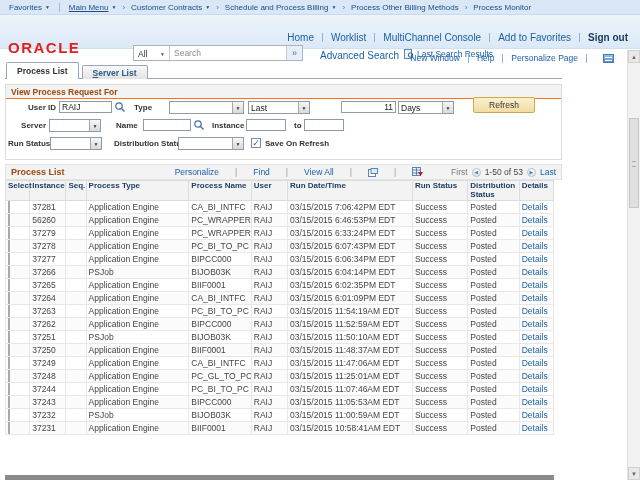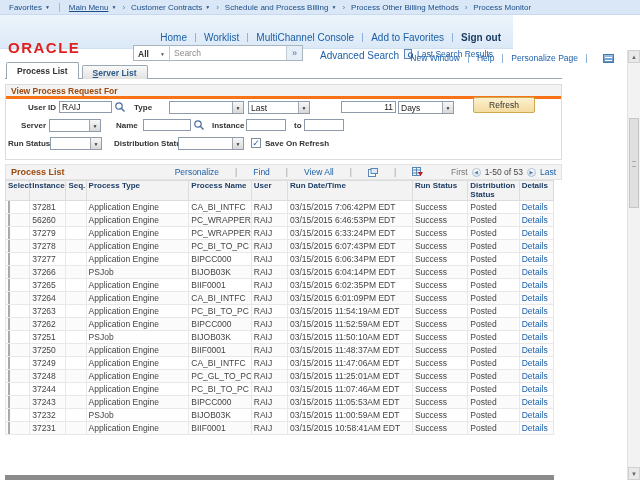--- a/index.html
+++ b/index.html
@@ -13,33 +13,33 @@
     background:#d9e7f6; border-bottom:1px solid #c6d9ee;
     display:flex; align-items:center; font-size:8px; color:#1c4d87; }
   .crumb-fav { margin-left:9px; white-space:nowrap; cursor:pointer; }
   .caret { font-size:5px; margin-left:3px; vertical-align:1px; color:#1c4d87; }
   .crumb-div { width:1px; height:9px; background:#9fb9d8; margin:0 9px; }
   .crumb-group { display:flex; align-items:center; }
   .crumb-sep { margin:0 6px; color:#4d7cb0; }
   .crumb-item { white-space:nowrap; cursor:pointer; }
   .crumb-item.u .crumb-label { text-decoration:underline; }
   
-  .header-band { position:absolute; top:15px; left:0; width:513px; height:34px;
+  .header-band { position:absolute; top:15px; left:0; width:640px; height:34px;
     background:linear-gradient(#edf4fb,#dbe9f7); border-bottom:1px solid #cfe0f1; }
   .logo { position:absolute; left:8px; top:24px; color:#e01f1f; font-size:15px;
     font-weight:bold; letter-spacing:1.5px; }
   .top-links { position:absolute; top:17px; right:12px; font-size:10px;
     display:flex; align-items:center; }
   .tlink { color:#1b5fa8; cursor:pointer; white-space:nowrap; }
   .tsep { width:1px; height:9px; background:#8fb2d9; margin:0 8px; }
   .signout { color:#16395f; font-weight:bold; cursor:pointer; }
   .search-bar { position:absolute; left:133px; top:30px; width:170px; height:16px;
     border:1px solid #a9b4bf; background:#fff; display:flex; font-size:8.5px; }
   .scope { width:36px; display:flex; align-items:center; justify-content:space-between;
-    padding:8px 4px; border-right:1px solid #c4ccd4; font-weight:bold; color:#333; cursor:pointer; }
+    padding:8px 4px; border-right:1px solid #c4ccd4; font-weight:normal; color:#333; cursor:pointer; }
   .scope .caret { color:#555; }
   .search-input { flex:1; border:none; outline:none; font-size:8.5px; padding:0 4px;
     color:#444; font-family:"Liberation Sans",sans-serif; min-width:0; }
   .search-input::placeholder { color:#8a8a8a; }
   .go-btn { width:16px; background:#e6eef8; border-left:1px solid #c4ccd4; color:#41709f;
     display:flex; align-items:center; justify-content:center; font-size:9px; cursor:pointer; }
   .adv-link { position:absolute; left:320px; top:35px; font-size:10px; color:#1b5fa8; cursor:pointer;text-align:right; }
   .lsr { position:absolute; left:404px; top:34px; font-size:8.5px; color:#1b5fa8;
     display:flex; align-items:center; gap:3px; cursor:pointer; }
   
@@ -55,21 +55,21 @@
   .tabs { position:absolute; top:62px; left:6px; display:flex; gap:3px; align-items:flex-end; height:17px; }
   .tab { height:14px; padding:0 10px; border:1px solid #9aa8b6; border-bottom:none;
     border-radius:2px 2px 0 0; background:linear-gradient(#fafafa,#e2e2e2);
     font-size:8.5px; font-weight:bold; color:#2c5a8a; display:flex; align-items:center; cursor:pointer; }
   .tab.active { background:#fff; color:#333; height:17px; position:relative; z-index:2; }
   .tab .tab-label { display:block; }
   .tab.ul-first .tab-label::first-letter { text-decoration:underline; }
   
   .groupbox { position:absolute; top:84px; left:5px; width:557px; height:76px;
     border:1px solid #dcdcdc; background:#fff; }
-  .groupbox-header { height:14px; background:#f3f3f3; border-bottom:3px solid #f97316;
+  .groupbox-header { height:14px; background:#f3f3f3; border-bottom:1px solid #f97316;
     display:flex; align-items:center; padding-left:5px; font-size:8.5px; font-weight:bold; color:#9c490e; }
   .fld { position:absolute; font-size:8px; }
   .flabel { font-weight:bold; color:#333; white-space:nowrap; }
   .tinput { position:absolute; border:1px solid #8e9baa; height:12px; font-size:8.5px;
     padding:0 2px; font-family:"Liberation Sans",sans-serif; outline:none; color:#222; }
   .psel { position:absolute; height:13px; border:1px solid #8e9baa; background:#fff;
     display:flex; align-items:center; cursor:pointer; }
   .psel .val { flex:1; font-size:8.5px; padding:0 2px; color:#222; overflow:hidden; white-space:nowrap; }
   .psel .dd { width:11px; align-self:stretch; border-left:1px solid #9fa8b0;
     background:linear-gradient(#f7f7f7,#d9d9d9); display:flex; align-items:center;

